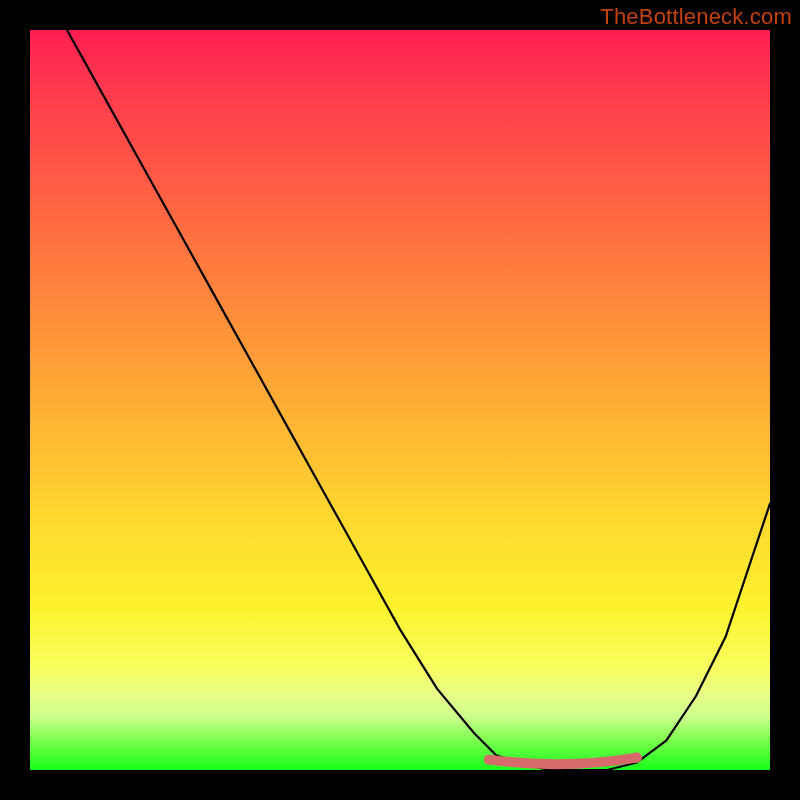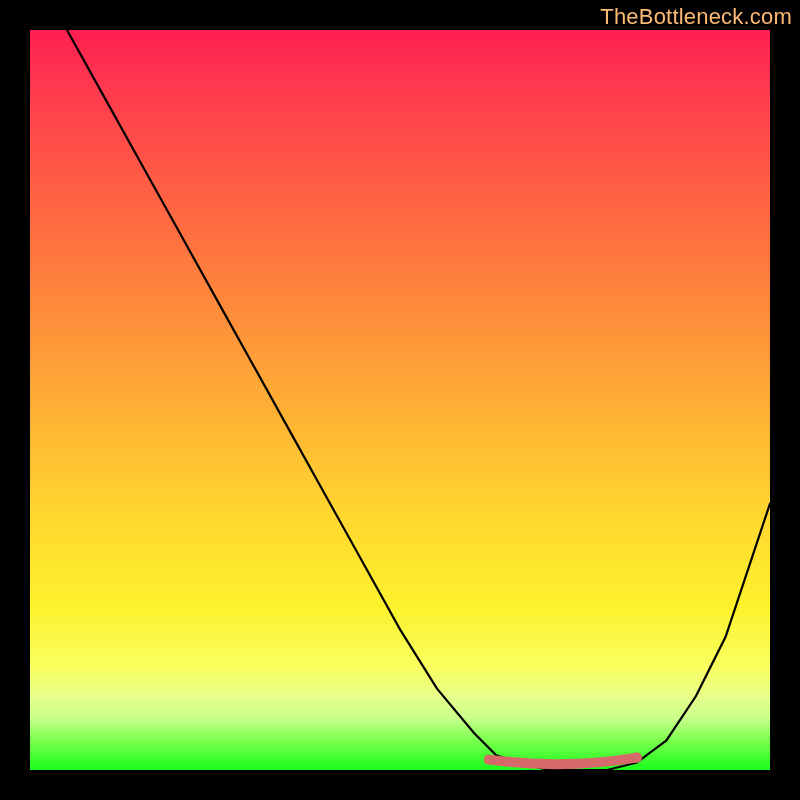--- a/index.html
+++ b/index.html
@@ -13,21 +13,21 @@
   }
   .stage {
     position: relative;
     width: 800px;
     height: 800px;
   }
   .attribution {
     position: absolute;
     top: 4px;
     right: 8px;
-    color: #fdba74;
+    color: #c2410c;
     font-size: 22px;
     font-weight: 500;
     letter-spacing: 0.2px;
     z-index: 10;
   }
   
   .plot {
     position: absolute;
     left: 30px;
     top: 30px;

